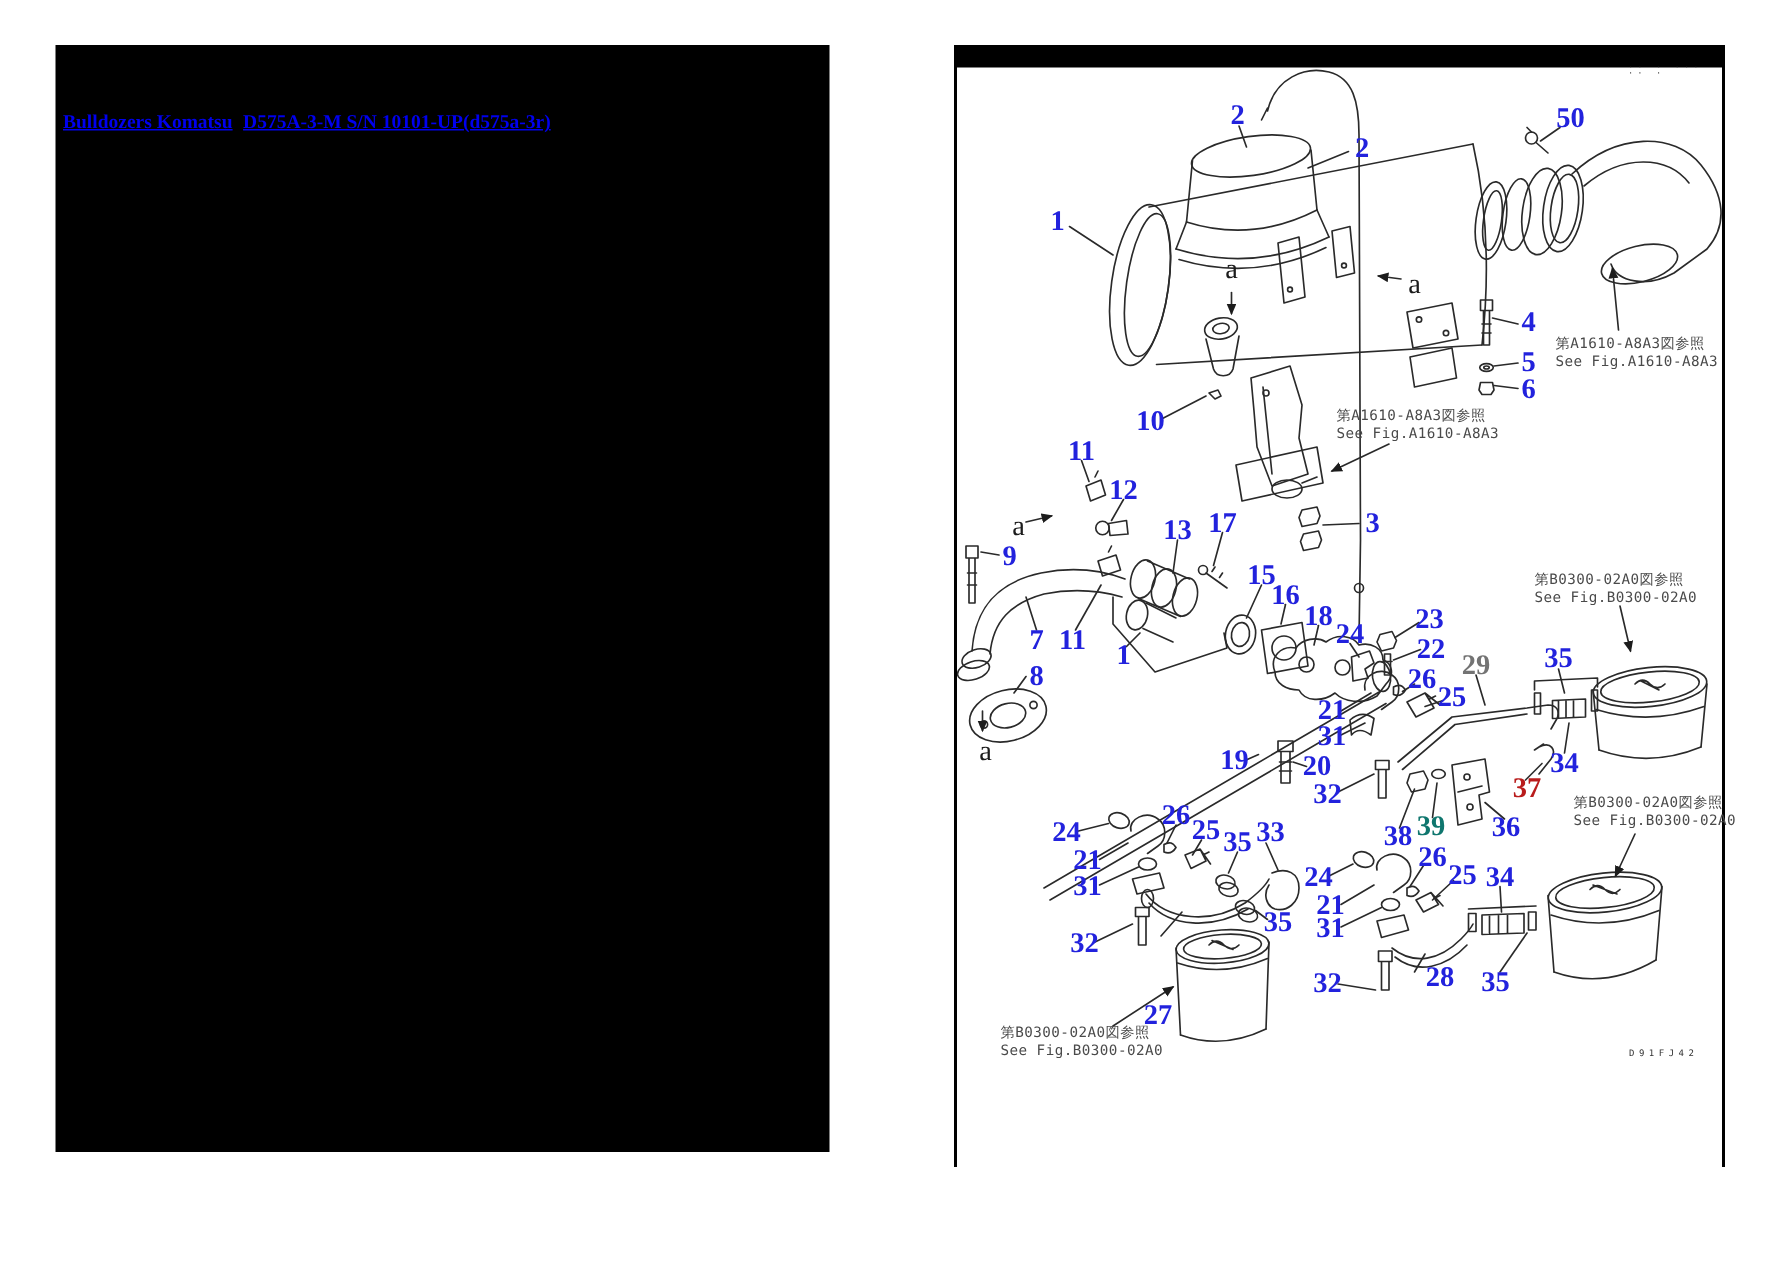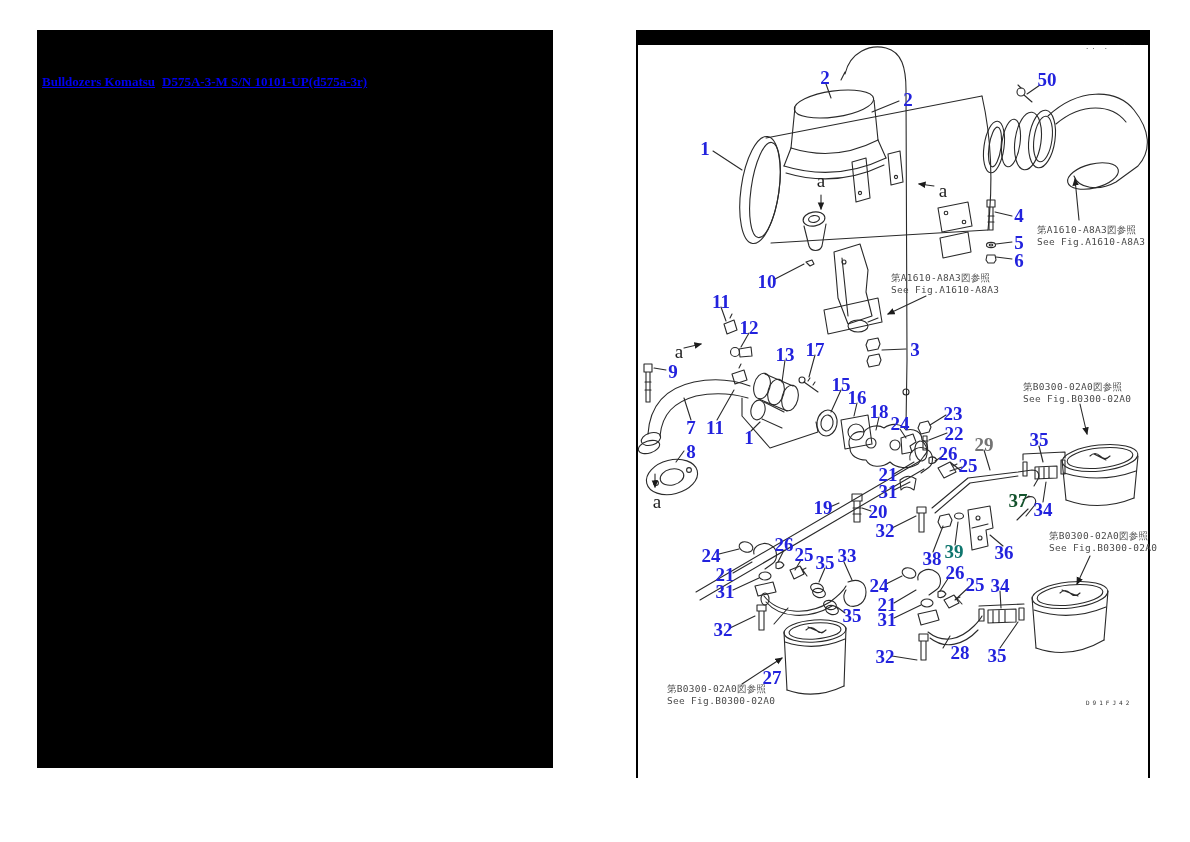--- a/index.html
+++ b/index.html
@@ -325,21 +325,21 @@
         <div class="callout" style="left: 310px; top: 423px; color: rgb(34, 34, 221);">26</div>
         <div class="callout" style="left: 330px; top: 435px; color: rgb(34, 34, 221);">25</div>
         <div class="callout" style="left: 346px; top: 414px; color: #737373;">29</div>
         <div class="callout" style="left: 401px; top: 409px; color: rgb(34, 34, 221);">35</div>
         <div class="callout" style="left: 250px; top: 444px; color: rgb(34, 34, 221);">21</div>
         <div class="callout" style="left: 250px; top: 461px; color: rgb(34, 34, 221);">31</div>
         <div class="callout" style="left: 185px; top: 477px; color: rgb(34, 34, 221);">19</div>
         <div class="callout" style="left: 240px; top: 481px; color: rgb(34, 34, 221);">20</div>
         <div class="callout" style="left: 247px; top: 500px; color: rgb(34, 34, 221);">32</div>
         <div class="callout" style="left: 405px; top: 479px; color: rgb(34, 34, 221);">34</div>
-        <div class="callout" style="left: 380px; top: 470px; color: #14532d; font-family: Liberation Serif, serif;">37</div>
+        <div class="callout" style="left: 380px; top: 496px; color: #b91c1c; font-family: Liberation Serif, serif;">37</div>
         <div class="callout" style="left: 366px; top: 522px; color: rgb(34, 34, 221);">36</div>
         <div class="callout" style="left: 294px; top: 528px; color: rgb(34, 34, 221);">38</div>
         <div class="callout" style="left: 316px; top: 521px; color: #0f766e;">39</div>
         <div class="callout" style="left: 73px; top: 525px; color: rgb(34, 34, 221);">24</div>
         <div class="callout" style="left: 146px; top: 514px; color: rgb(34, 34, 221);">26</div>
         <div class="callout" style="left: 166px; top: 524px; color: rgb(34, 34, 221);">25</div>
         <div class="callout" style="left: 187px; top: 532px; color: rgb(34, 34, 221);">35</div>
         <div class="callout" style="left: 209px; top: 525px; color: rgb(34, 34, 221);">33</div>
         <div class="callout" style="left: 87px; top: 544px; color: rgb(34, 34, 221);">21</div>
         <div class="callout" style="left: 87px; top: 561px; color: rgb(34, 34, 221);">31</div>

